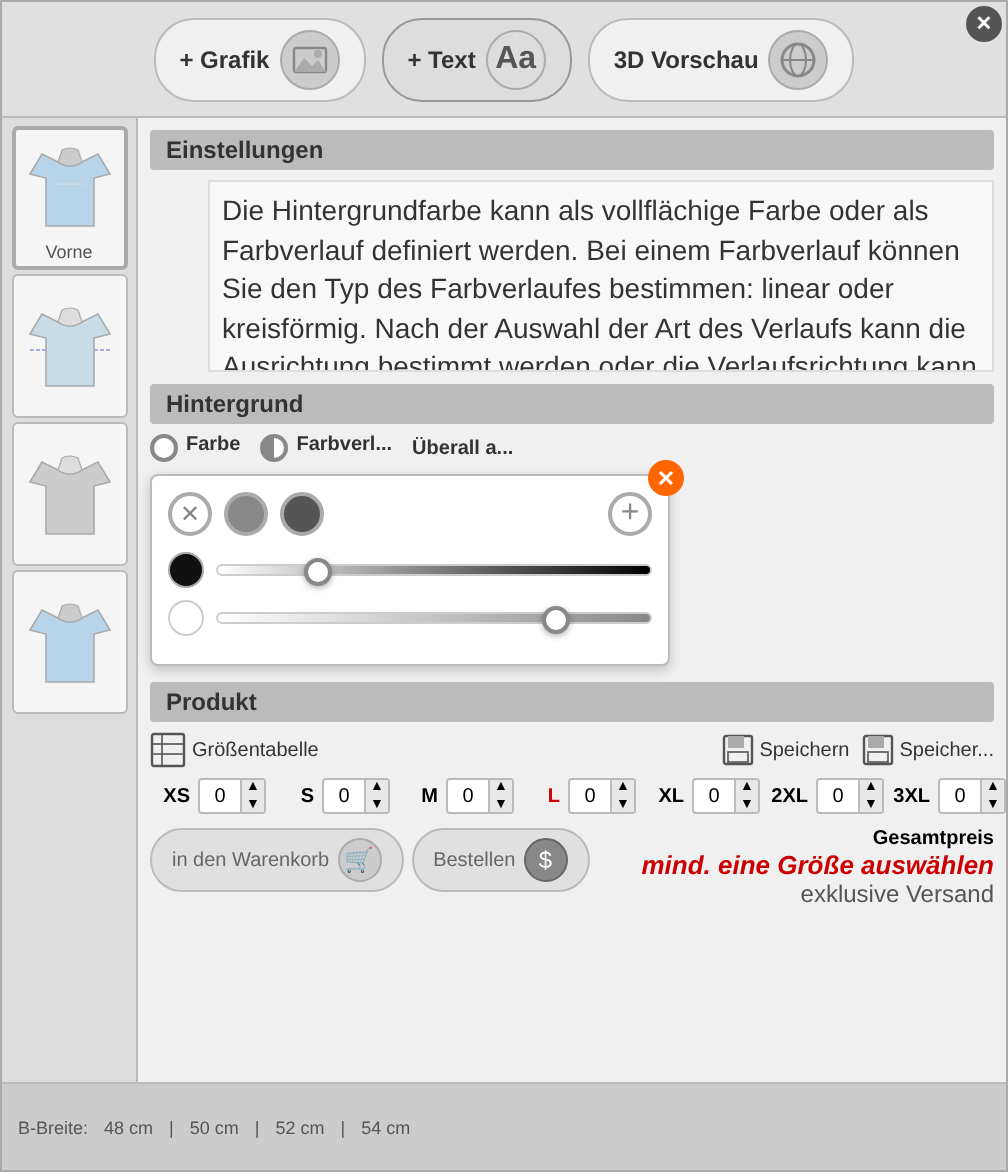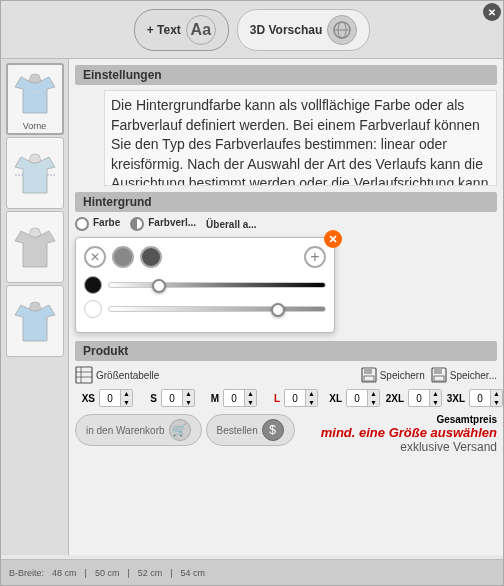--- a/index.html
+++ b/index.html
@@ -445,21 +445,21 @@
       justify-content: center;
       font-size: 12px;
     }
 
     
     .bottom-bar {
       position: absolute;
       bottom: 0;
       left: 0;
       right: 0;
-      height: 26px;
+      height: 44px;
       background: #ccc;
       border-top: 1px solid #bbb;
       display: flex;
       align-items: center;
       padding: 0 8px;
       gap: 8px;
       font-size: 9px;
       color: #555;
     }
 
@@ -473,20 +473,30 @@
     }
   </style>
 </head>
 <body>
 
 <div class="main-container">
 
   <button class="close-btn">✕</button>
 
   <div class="toolbar">
+    <button class="toolbar-btn">
+      <span>+ Grafik</span>
+      <span class="icon-circle">
+        <svg width="18" height="16" viewBox="0 0 18 16">
+          <rect x="1" y="2" width="16" height="12" rx="1" fill="none" stroke="#888" stroke-width="1.2"></rect>
+          <polygon points="1,14 6,7 10,11 13,8 17,14" fill="#aaa"></polygon>
+          <circle cx="13" cy="5" r="2" fill="#aaa"></circle>
+        </svg>
+      </span>
+    </button>
 
     <button class="toolbar-btn active">
       <span>+ Text</span>
       <span class="icon-circle" style="font-size:16px; font-weight:bold; color:#555; background:#ddd;">Aa</span>
     </button>
 
     <button class="toolbar-btn">
       <span>3D Vorschau</span>
       <span class="icon-circle">
         <svg width="20" height="20" viewBox="0 0 20 20">

